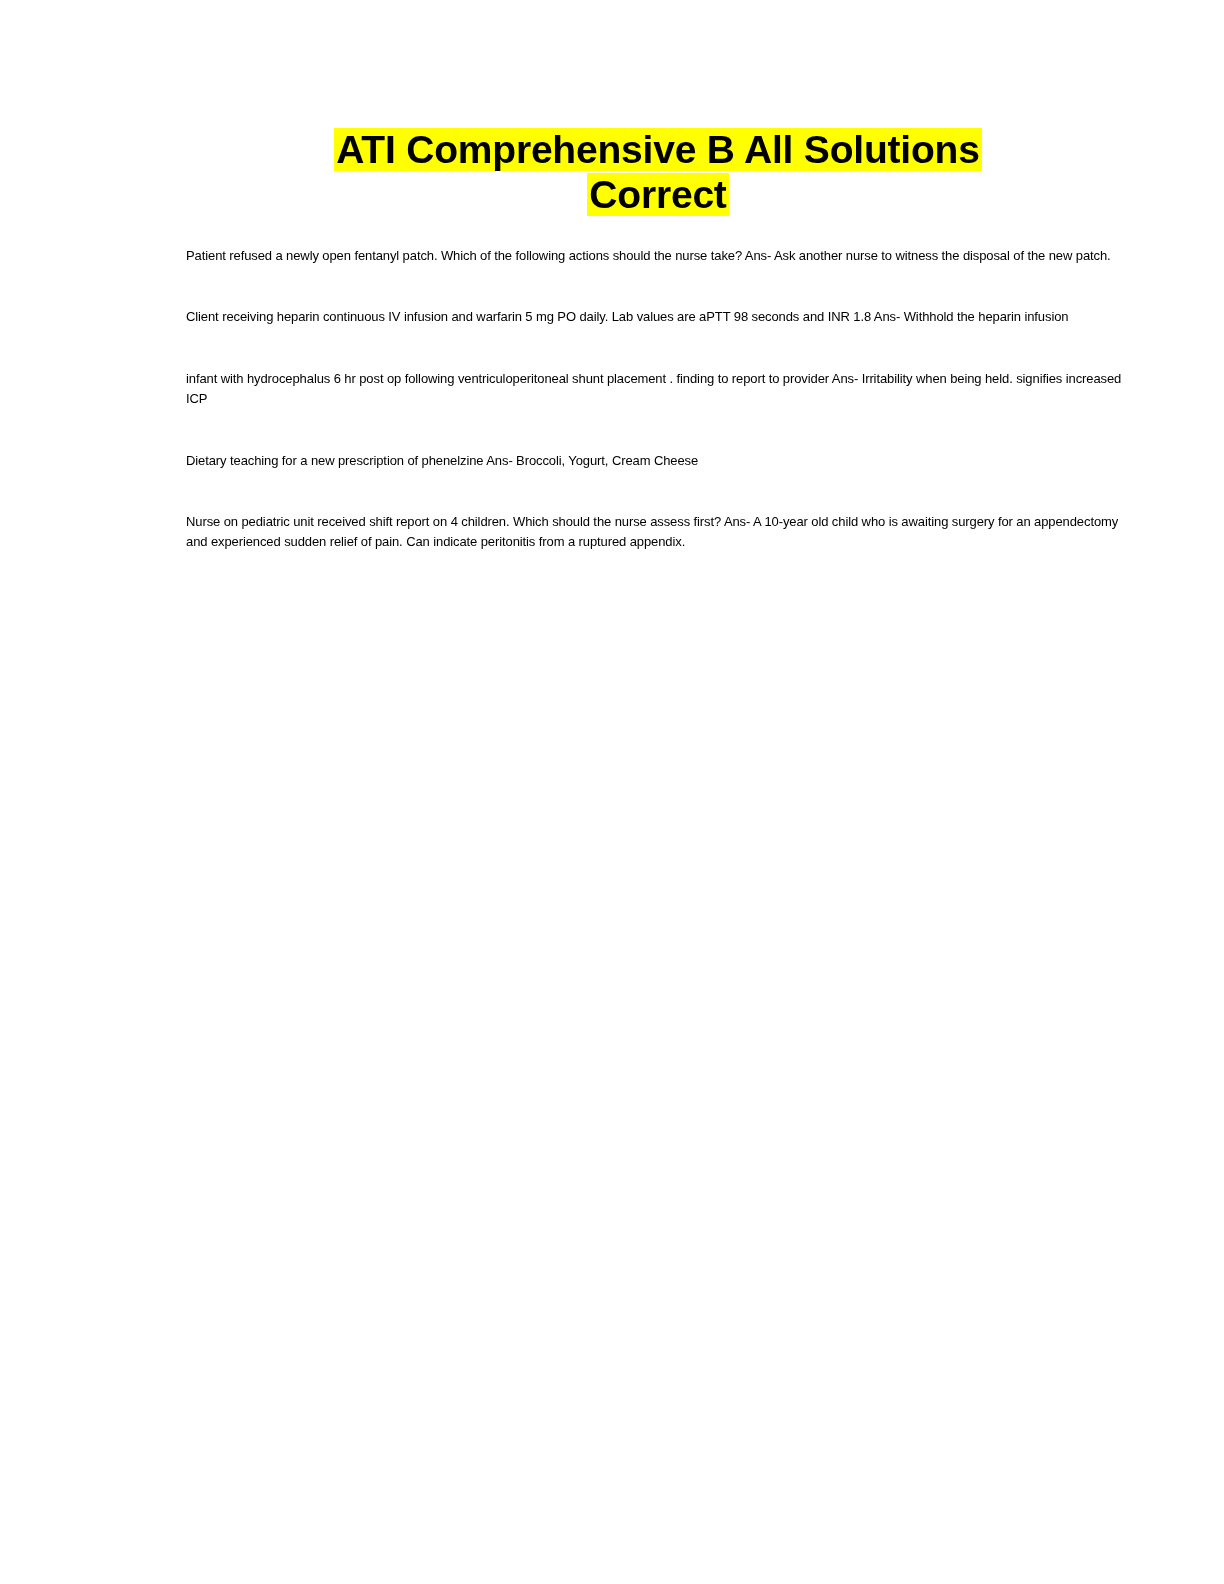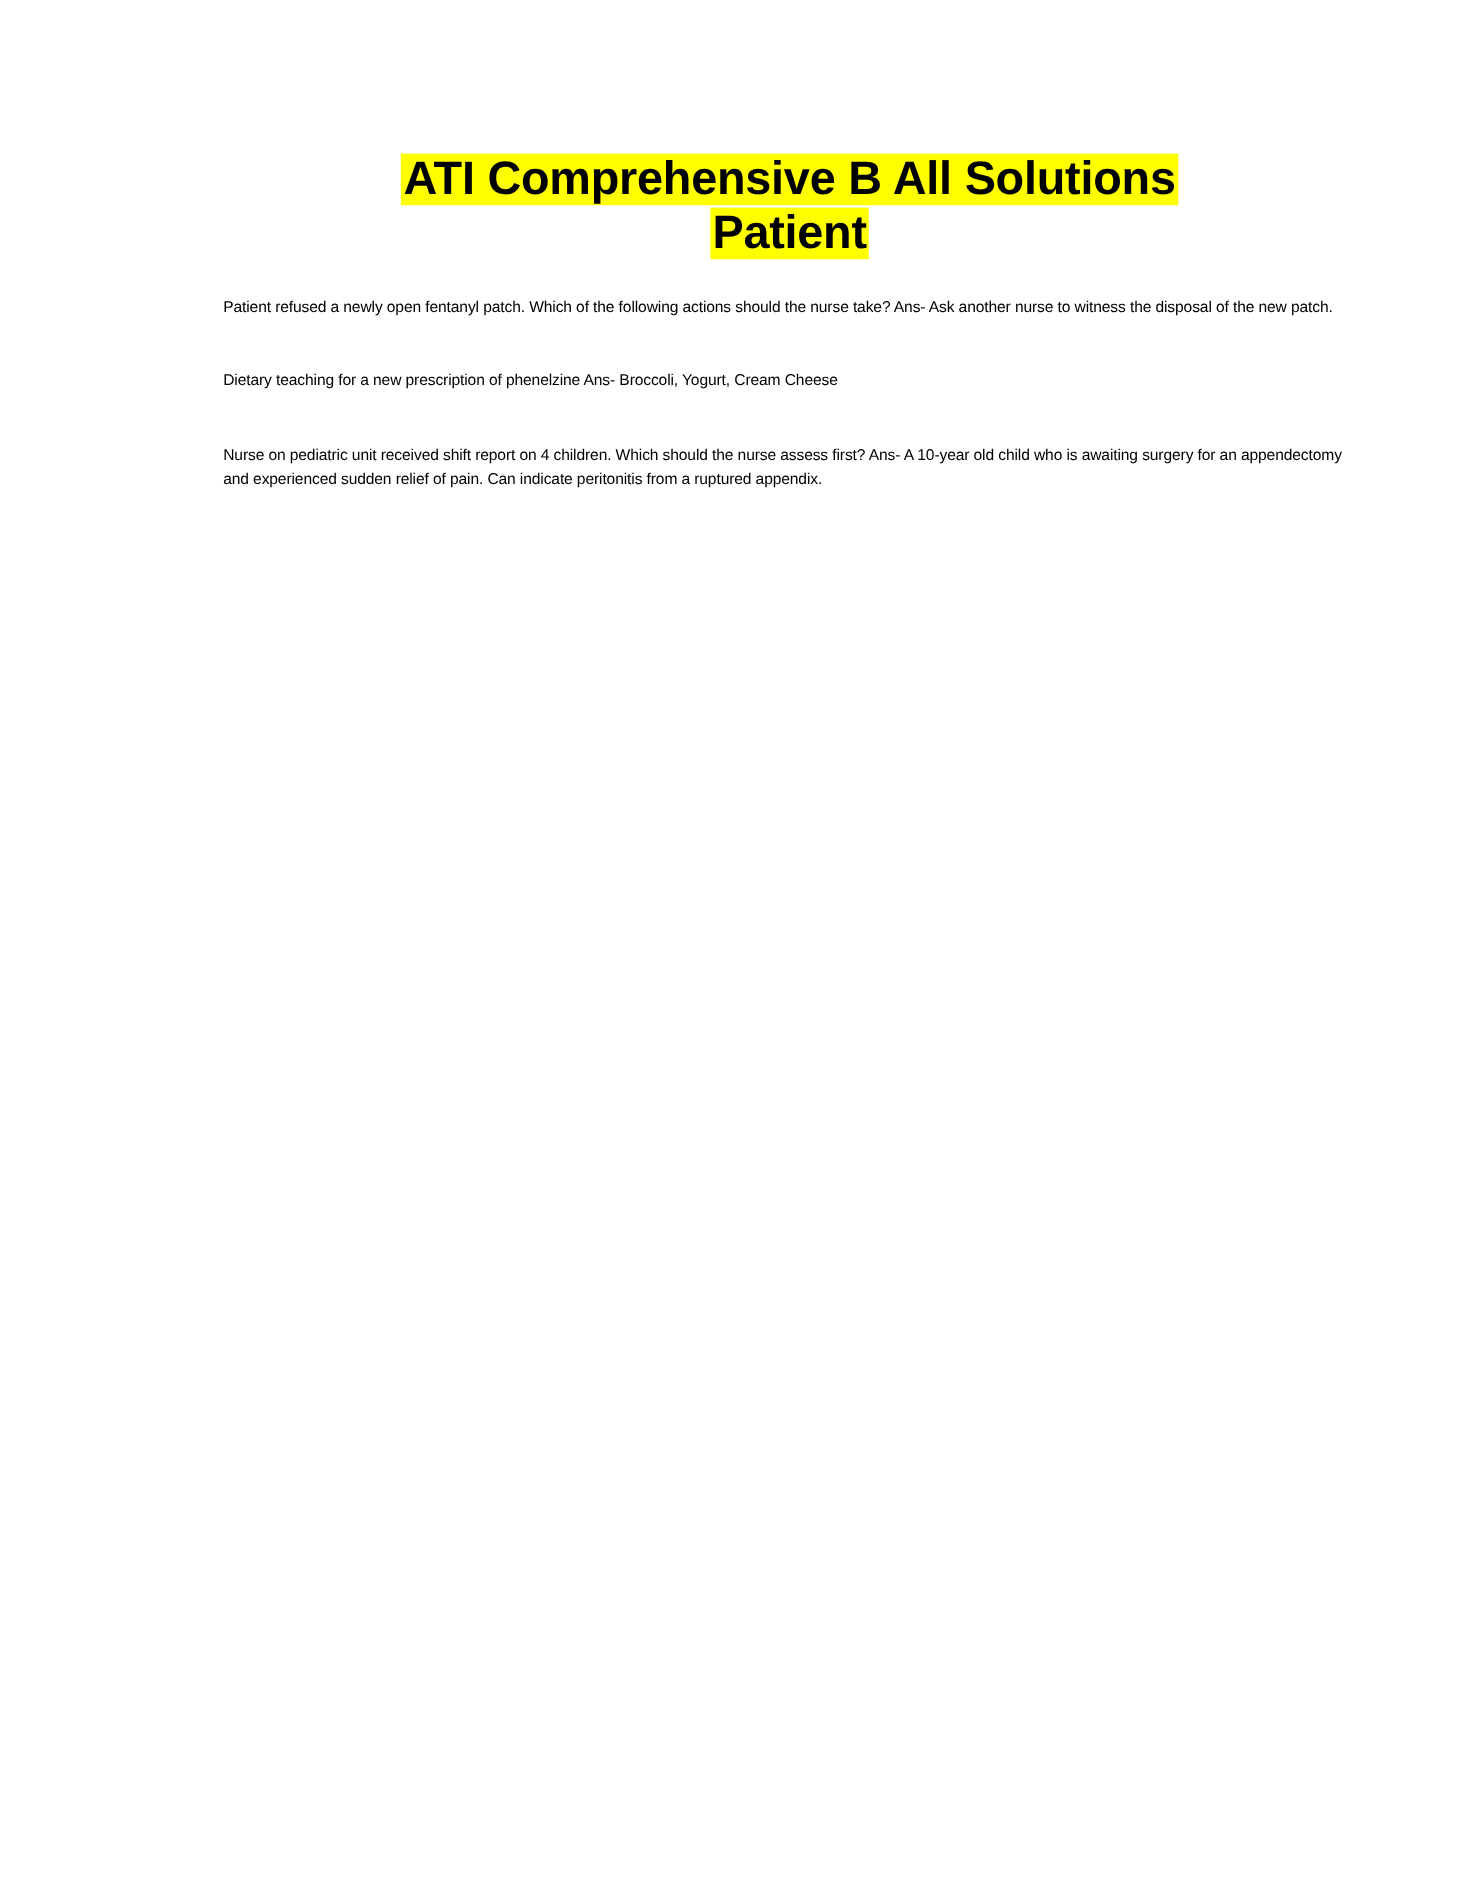--- a/index.html
+++ b/index.html
@@ -55,21 +55,23 @@
   }
 </style>
 </head>
 <body>
 
 <div class="page">
   <div class="content">
 
     <h1 class="doc-title">
       <span class="hl">ATI Comprehensive B All Solutions</span><br>
-      <span class="hl">Patient</span>
+      <span class="hl">Correct</span>
     </h1>
 
     <p class="qa">Patient refused a newly open fentanyl patch. Which of the following actions should the nurse take? Ans- Ask another nurse to witness the disposal of the new patch.</p>
+    <p class="qa">Client receiving heparin continuous IV infusion and warfarin 5 mg PO daily. Lab values are aPTT 98 seconds and INR 1.8 Ans- Withhold the heparin infusion</p>
+    <p class="qa">infant with hydrocephalus 6 hr post op following ventriculoperitoneal shunt placement . finding to report to provider Ans- Irritability when being held. signifies increased ICP</p>
     <p class="qa">Dietary teaching for a new prescription of phenelzine Ans- Broccoli, Yogurt, Cream Cheese</p>
     <p class="qa">Nurse on pediatric unit received shift report on 4 children. Which should the nurse assess first? Ans- A 10-year old child who is awaiting surgery for an appendectomy and experienced sudden relief of pain. Can indicate peritonitis from a ruptured appendix.</p>
 
   </div>
 </div>
 
 </body></html>

